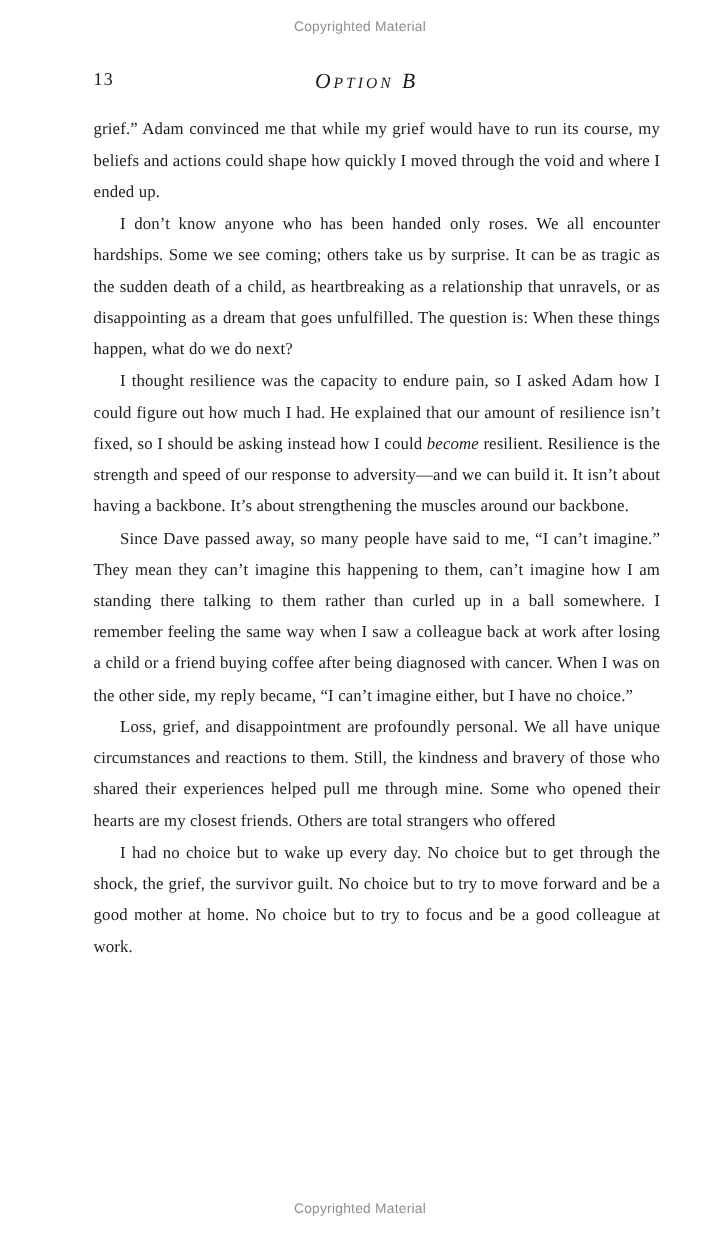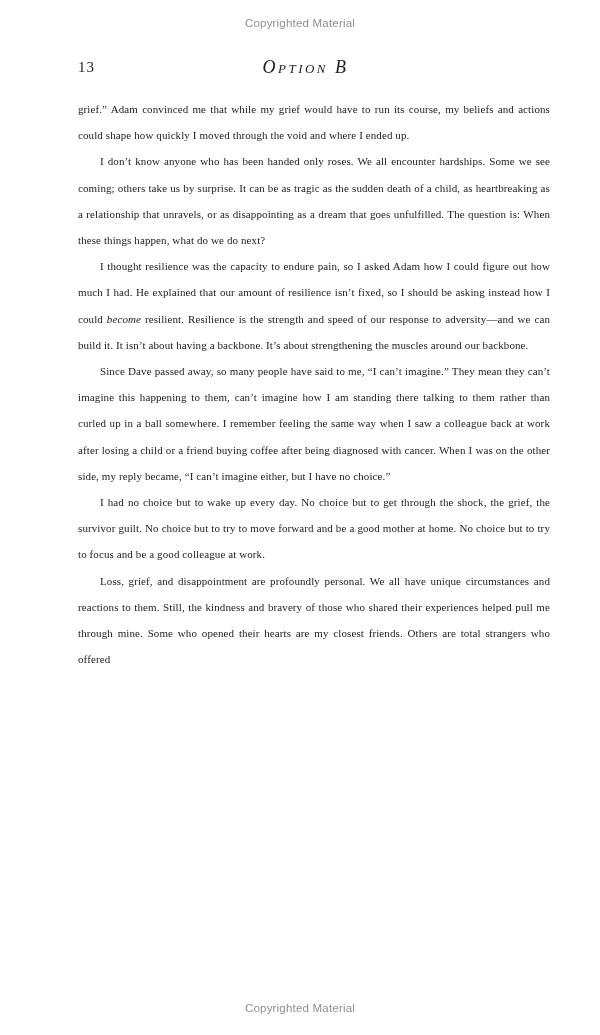--- a/index.html
+++ b/index.html
@@ -53,21 +53,21 @@
     font-variant: small-caps;
     letter-spacing: 2.5px;
     font-size: 18px;
     font-style: italic;
   }
   .body-text {
     position: absolute;
     top: 96px;
     left: 78px;
     right: 50px;
-    font-size: 11px;
+    font-size: 14px;
     line-height: 26.2px;
     text-align: justify;
     letter-spacing: 0.1px;
   }
   .body-text p {
     margin: 0;
     padding: 0;
     text-indent: 0;
   }
   .body-text p.indent {
@@ -85,18 +85,18 @@
   <div class="running-header">
     <span class="page-num">13</span>
     <span class="head-title">Option B</span>
   </div>
 
   <div class="body-text">
       <p><span>grief.” Adam convinced me that while my grief would have to run its course, my beliefs and actions could shape how quickly I moved through the void and where I ended up.</span></p>
       <p class="indent"><span>I don’t know anyone who has been handed only roses. We all encounter hardships. Some we see coming; others take us by surprise. It can be as tragic as the sudden death of a child, as heartbreaking as a relationship that unravels, or as disappointing as a dream that goes unfulfilled. The question is: When these things happen, what do we do next?</span></p>
       <p class="indent"><span>I thought resilience was the capacity to endure pain, so I asked Adam how I could figure out how much I had. He explained that our amount of resilience isn’t fixed, so I should be asking instead how I could </span><em>become</em><span> resilient. Resilience is the strength and speed of our response to adversity—and we can build it. It isn’t about having a backbone. It’s about strengthening the muscles around our backbone.</span></p>
       <p class="indent"><span>Since Dave passed away, so many people have said to me, “I can’t imagine.” They mean they can’t imagine this happening to them, can’t imagine how I am standing there talking to them rather than curled up in a ball somewhere. I remember feeling the same way when I saw a colleague back at work after losing a child or a friend buying coffee after being diagnosed with cancer. When I was on the other side, my reply became, “I can’t imagine either, but I have no choice.”</span></p>
+      <p class="indent"><span>Loss, grief, and disappointment are profoundly personal. We all have unique circumstances and reactions to them. Still, the kindness and bravery of those who shared their experiences helped pull me through mine. Some who opened their hearts are my closest friends. Others are total strangers who offered</span></p>
       <p class="indent"><span>I had no choice but to wake up every day. No choice but to get through the shock, the grief, the survivor guilt. No choice but to try to move forward and be a good mother at home. No choice but to try to focus and be a good colleague at work.</span></p>
-      <p class="indent"><span>Loss, grief, and disappointment are profoundly personal. We all have unique circumstances and reactions to them. Still, the kindness and bravery of those who shared their experiences helped pull me through mine. Some who opened their hearts are my closest friends. Others are total strangers who offered</span></p>
     </div>
 
   <div class="copyright bottom">Copyrighted Material</div>
 </div>
 
 </body></html>

